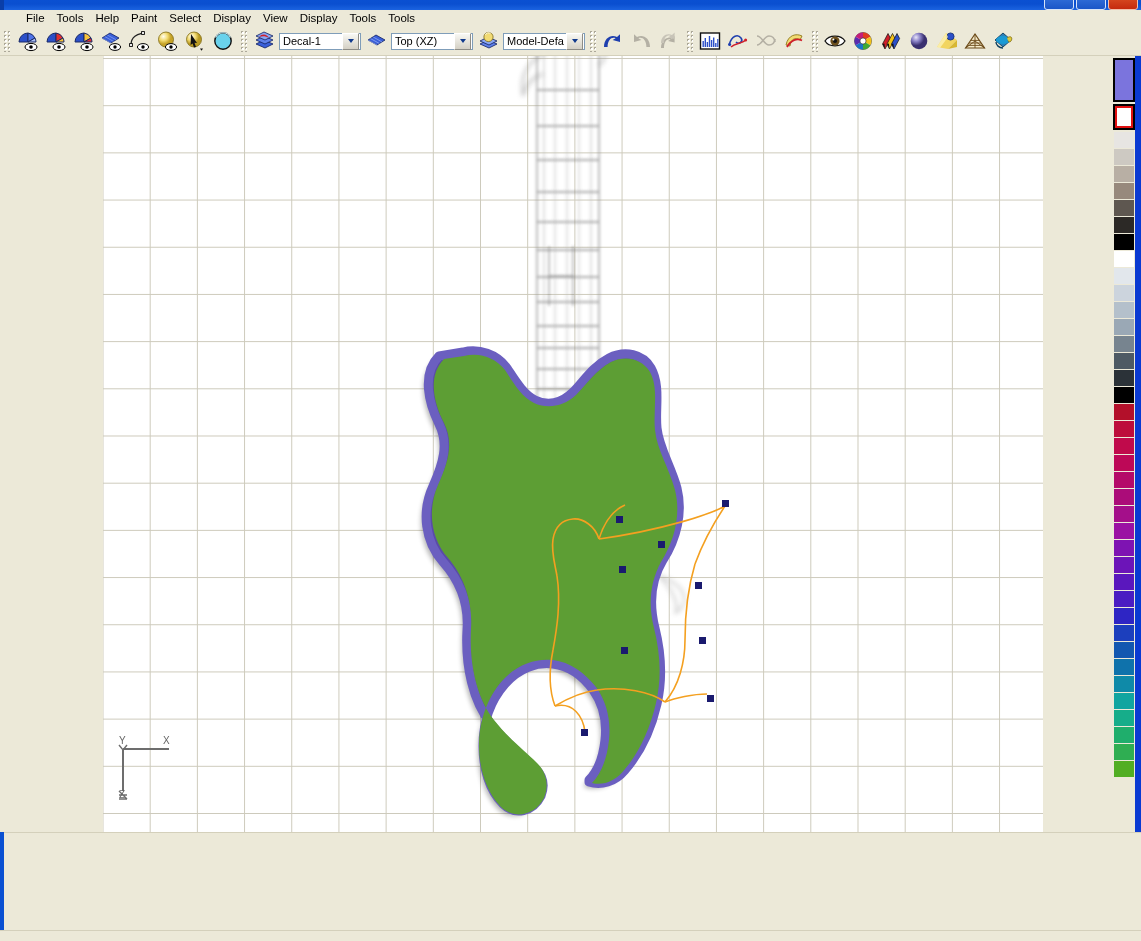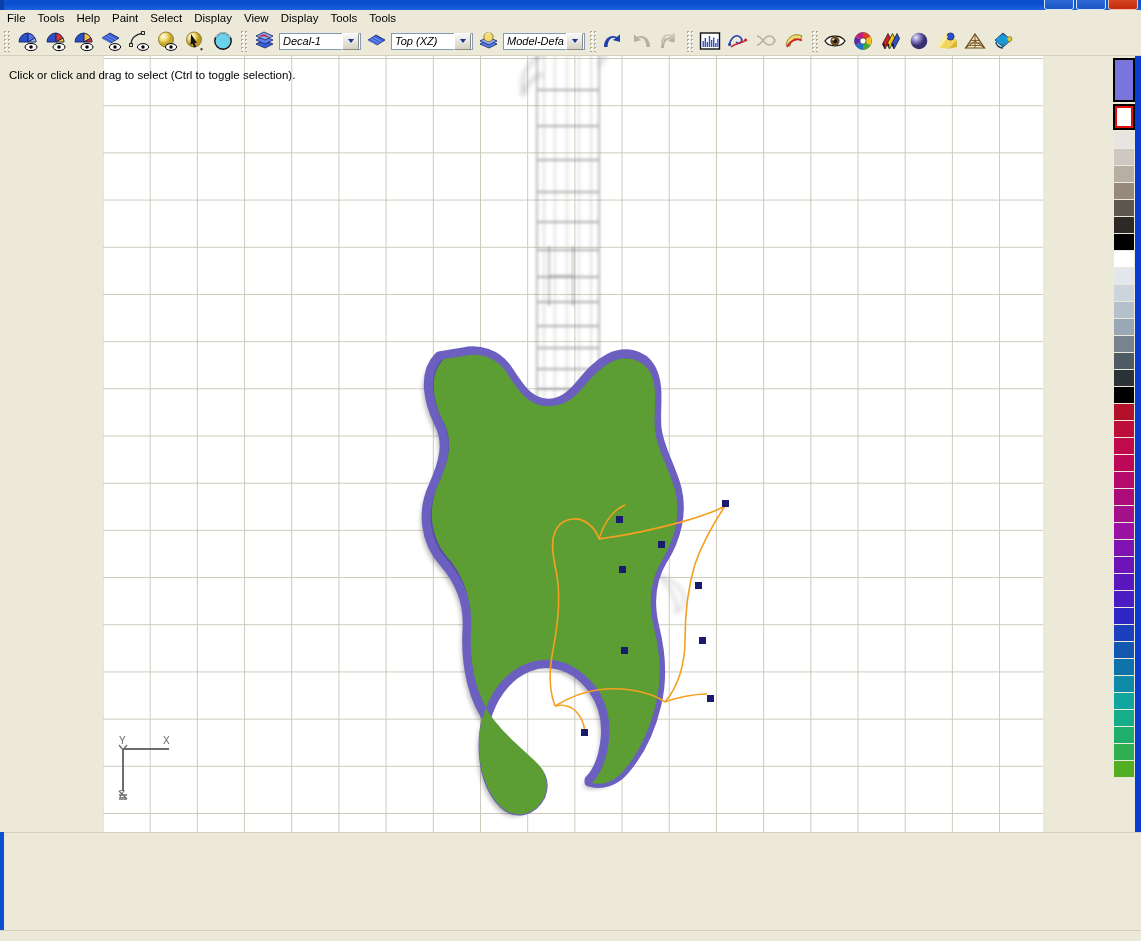--- a/index.html
+++ b/index.html
@@ -11,36 +11,36 @@
   .titlebar{position:absolute;left:0;top:0;width:1141px;height:10px;
             background:linear-gradient(to bottom,#0a50d2 0%,#0a4fd0 40%,#1b63e0 100%);}
   .winbtns{position:absolute;right:3px;top:-8px;display:flex;gap:2px;}
   .winbtn{width:28px;height:16px;border:1px solid #d8e4f8;border-radius:3px;
           background:linear-gradient(to bottom,#3b78e0,#1b56c8);}
   .winbtn.close{background:linear-gradient(to bottom,#e05a2b,#c52a0e);border-color:#f2c0ab;}
   .titlebar-left{position:absolute;left:0;top:0;width:4px;height:10px;background:#0a3ea8;}
 
   
   .menubar{position:absolute;left:0;top:10px;width:1141px;height:17px;background:#ece9d8;
-           display:flex;align-items:center;padding-left:1px;box-sizing:border-box;}
+           display:flex;align-items:center;padding-left:20px;box-sizing:border-box;}
   .menuitem{font-size:11.5px;color:#000;padding:1px 6px;line-height:13px;white-space:nowrap;cursor:default;}
 
   
   .toolbar{position:absolute;left:0;top:27px;width:1141px;height:29px;background:#ece9d8;
            border-bottom:1px solid #d4d0bb;display:flex;align-items:center;box-sizing:border-box;}
   .grip{width:7px;height:22px;margin:0 3px;
         background-image:radial-gradient(#fff 40%,transparent 41%),radial-gradient(#aca899 40%,transparent 41%);
         background-size:4px 4px,4px 4px;background-position:1px 1px,0 0;}
   .tbtn{width:26px;height:25px;margin:0 1px;position:relative;display:flex;align-items:center;
         justify-content:center;cursor:default;}
   .tbtn svg{display:block;}
   .ddwrap{display:flex;align-items:center;margin:0 1px;}
   .ddbox{height:17px;border:1px solid #7f9db9;background:#fff;display:flex;align-items:center;
          font-size:11px;box-sizing:border-box;}
-  .ddtext{padding:16px 3px;flex:1;overflow:hidden;white-space:nowrap;line-height:15px;color:#000;font-style:italic;}
+  .ddtext{padding:16px 3px;flex:1;overflow:hidden;white-space:nowrap;line-height:15px;color:#000;}
   .ddarrow{width:15px;height:15px;margin:0 1px 0 0;flex:none;
            background:linear-gradient(to bottom,#f8f8f4,#d4d0c4);
            border:1px solid #fff;border-right-color:#8e8d86;border-bottom-color:#8e8d86;
            display:flex;align-items:center;justify-content:center;}
   .ddarrow i{display:block;width:0;height:0;border-left:3.5px solid transparent;
              border-right:3.5px solid transparent;border-top:4px solid #113a8c;}
 
   
   .viewwrap{position:absolute;left:0;top:56px;width:1108px;height:776px;background:#ece9d8;}
   .viewport{position:absolute;left:103px;top:0;width:940px;height:776px;background:#fff;overflow:hidden;}
@@ -537,17 +537,14 @@
       <div class="swatch" style="background: rgb(17, 165, 160);"></div>
       <div class="swatch" style="background: rgb(22, 173, 138);"></div>
       <div class="swatch" style="background: rgb(31, 174, 108);"></div>
       <div class="swatch" style="background: rgb(47, 174, 82);"></div>
       <div class="swatch" style="background: rgb(82, 174, 35);"></div>
     </div>
   <div class="palette-scroll"></div>
 
   <div class="bottompanel"></div>
   <div class="statusbar-accent"></div>
-  <div class="statusline">
-    <span class="statustext">Click or click and drag to select (Ctrl to toggle selection).</span>
-  </div>
   <div class="bottombar"></div>
 </div>
 
 </body></html>

